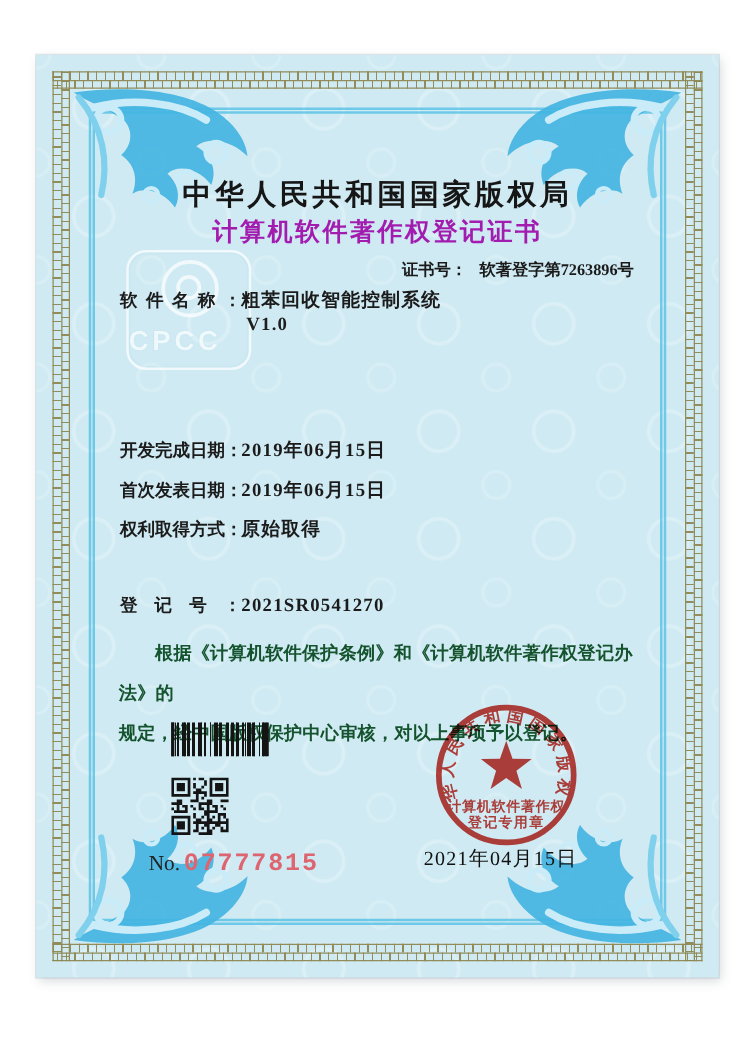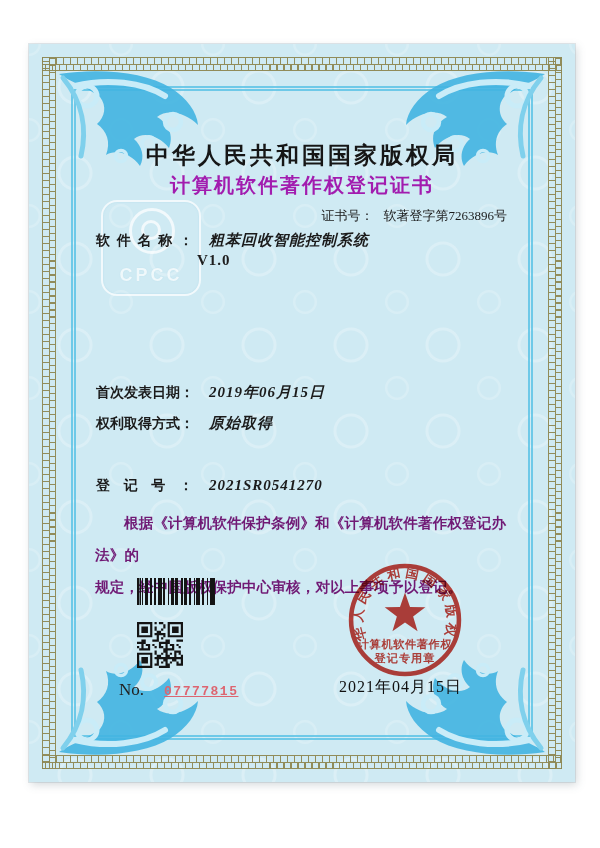--- a/index.html
+++ b/index.html
@@ -53,67 +53,67 @@
   
   .authority{
     position:absolute;left:0;right:0;top:96px;text-align:center;
     font-size:23px;font-weight:bold;letter-spacing:3px;color:#161616;
   }
   .cert-title{
     position:absolute;left:0;right:0;top:128px;text-align:center;
     font-size:20px;font-weight:bold;letter-spacing:2px;color:#a21caf;
   }
   .certno{
-    position:absolute;right:68px;top:163px;font-size:13px;font-weight:normal;color:#1a1a1a;margin-left:20px;
+    position:absolute;right:68px;top:163px;font-size:13px;font-weight:bold;color:#1a1a1a;margin-left:20px;
   }
   .certno .v{margin-left:10px;}
   
   .cpcc{
     position:absolute;left:72px;top:156px;width:96px;height:92px;opacity:.8;
     border:2.5px solid rgba(255,255,255,.9);border-radius:16px;
     box-shadow:inset 0 0 2px rgba(150,205,225,.5);
   }
   .cpcc .ring{
     position:absolute;left:26px;top:6px;width:40px;height:40px;border-radius:50%;
     border:3px solid rgba(255,255,255,.9);
   }
   .cpcc .ring2{
     position:absolute;left:38px;top:18px;width:14px;height:14px;border-radius:50%;
     border:3px solid rgba(255,255,255,.9);
   }
   .cpcc .word{
-    position:absolute;left:0;right:0;bottom:8px;text-align:center;
-    font-family:"Liberation Sans",sans-serif;font-weight:bold;font-size:18px;
+    position:absolute;left:0;right:0;bottom:8px;text-align:left;
+    font-family:"Liberation Sans",sans-serif;font-weight:bold;font-size:22px;
     letter-spacing:3px;color:rgba(255,255,255,.92);text-shadow:0 0 1px rgba(150,205,225,.7);
   }
   
   .row{position:absolute;left:67px;white-space:nowrap;font-weight:bold;}
   .row .lbl{
     display:inline-block;width:97px;font-size:14px;color:#1b1b1b;
     text-align:justify;text-align-last:justify;vertical-align:baseline;
   }
-  .row .val{font-size:15px;letter-spacing:1px;color:#1b1b1b;margin-left:16px;font-style:italic;}
+  .row .val{font-size:15px;letter-spacing:1px;color:#1b1b1b;margin-left:0;}
   .val-line2{position:absolute;left:168px;font-size:15px;font-weight:bold;letter-spacing:1px;}
   .statement{position:absolute;left:66px;top:463px;width:420px;
-    font-size:14.5px;font-weight:bold;line-height:32px;color:#701a75;letter-spacing:.2px;}
+    font-size:14.5px;font-weight:bold;line-height:32px;color:#14532d;letter-spacing:.2px;}
   .statement .l1{text-indent:29px;}
   
   .barcode{
     position:absolute;left:108px;top:534px;width:78px;height:27px;
     background:
       linear-gradient(#141414,#141414) 0 0/2.5px 100% no-repeat,
       linear-gradient(#141414,#141414) 100% 0/2px 100% no-repeat,
       repeating-linear-gradient(90deg,#141414 0 2px,transparent 2px 5px,#141414 5px 6px,transparent 6px 8.5px,#141414 8.5px 11.5px,transparent 11.5px 13px),
       repeating-linear-gradient(90deg,transparent 0 3px,#141414 3px 4px,transparent 4px 7px);
   }
   .qr{position:absolute;left:108px;top:578px;width:46px;height:46px;}
   .serial{position:absolute;left:90px;top:636px;white-space:nowrap;}
   .serial .pre{font-size:17px;color:#222;}
   .serial .num{font-family:"Liberation Mono","DejaVu Sans Mono",monospace;
-    font-size:13px;font-weight:bold;color:#dd6570;letter-spacing:1.5px;margin-left:20px;text-decoration:underline;}
+    font-size:20px;font-weight:bold;color:#dd6570;letter-spacing:1.5px;margin-left:3px;}
   
   .seal{position:absolute;left:318px;top:518px;width:116px;height:116px;
     mix-blend-mode:multiply;opacity:.95;z-index:4;}
   .issue-date{
     position:absolute;left:310px;top:633px;width:132px;z-index:5;
     font-size:16px;font-weight:normal;letter-spacing:1px;color:#111;
   }
 </style>
 </head>
 <body>
@@ -174,20 +174,23 @@
   <div class="cert-title">计算机软件著作权登记证书</div>
   <div class="certno">
     <span class="l">证书号：</span><span class="v">软著登字第7263896号</span>
   </div>
 
   <div class="row" style="top:187px;">
     <span class="lbl">软件名称：</span><span class="val">粗苯回收智能控制系统</span>
   </div>
   <div class="val-line2" style="top:208px;text-align:right;">V1.0</div>
 
+  <div class="row" style="top:307px;">
+    <span class="lbl">开发完成日期：</span><span class="val">2019年06月15日</span>
+  </div>
   <div class="row" style="top:339px;">
     <span class="lbl">首次发表日期：</span><span class="val">2019年06月15日</span>
   </div>
   <div class="row" style="top:370px;">
     <span class="lbl">权利取得方式：</span><span class="val">原始取得</span>
   </div>
   <div class="row" style="top:432px;">
     <span class="lbl">登记号：</span><span class="val">2021SR0541270</span>
   </div>
 

